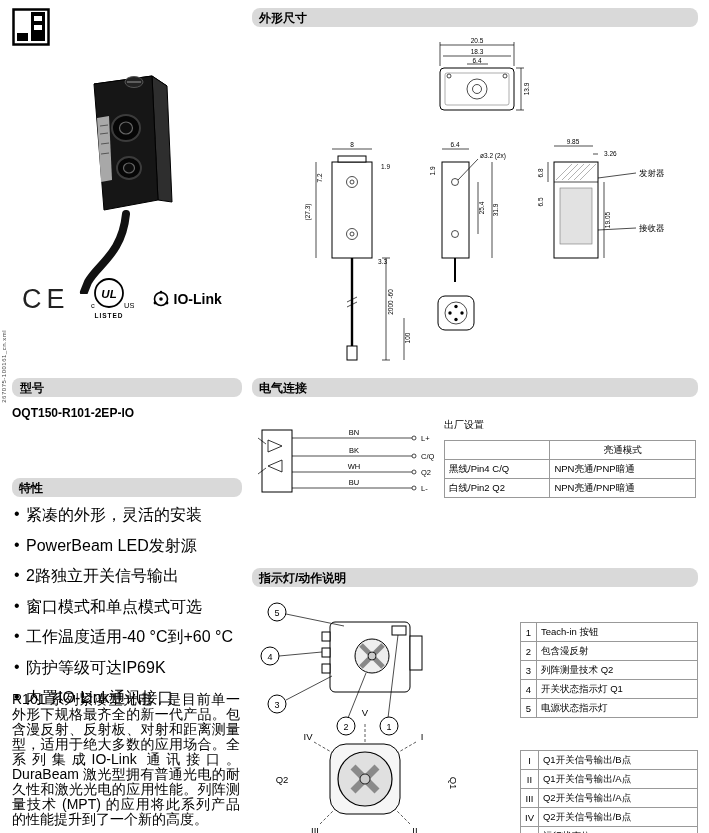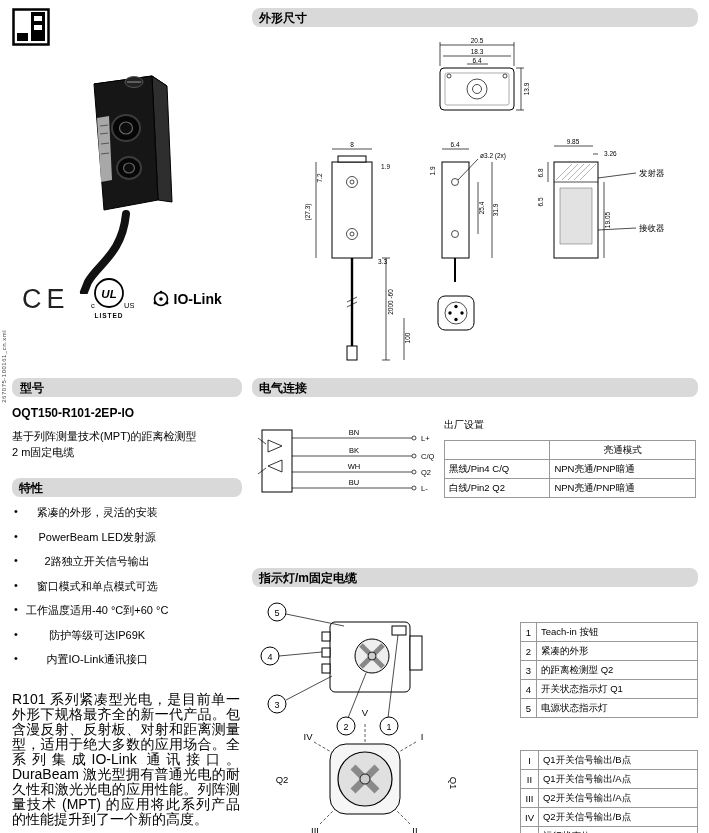--- a/index.html
+++ b/index.html
@@ -27,21 +27,21 @@
   .photo { position:absolute; left:52px; top:24px; }
   .certs { position:absolute; left:10px; top:268px; width:220px; height:46px;
            display:flex; align-items:center; gap:18px; }
   .ce { font-size:27px; letter-spacing:5px; color:#222; }
   .iolink { display:flex; align-items:center; gap:4px; font-weight:bold; font-size:14px; }
   .model-hdr { top:370px;padding-left:8px; }
   .model-name { position:absolute; top:398px; left:0; font-size:12px; font-weight:bold; }
   .model-desc { position:absolute; top:420px; left:0; font-size:11px; line-height:16px; }
   .feat-hdr { top:470px; }
   .feat-list { position:absolute; top:497px; left:2px; list-style:none; }
-  .feat-list li { font-size:11px; margin-bottom:9.5px; padding-left:12px; position:relative;text-align:center; }
+  .feat-list li { font-size:16px; margin-bottom:9.5px; padding-left:12px; position:relative; }
   .feat-list li::before { content:"•"; position:absolute; left:0; top:0; }
   .desc-hdr { top:658px; }
   .desc-p { position:absolute; top:684px; left:0; width:228px;
             font-size:14px; line-height:15px; text-align:justify; }
 
   
   .hdr-dims { top:0; }
   .dims-svg { position:absolute; left:0; top:22px; }
   .hdr-elec { top:370px; }
   .elec { position:absolute; left:0; top:392px; right:0; height:166px; }
@@ -117,24 +117,20 @@
         <circle cx="9" cy="2.2" r="1.4" fill="#000"></circle>
         <circle cx="3" cy="13" r="1.4" fill="#000"></circle>
         <circle cx="15" cy="13" r="1.4" fill="#000"></circle>
       </svg>
       <span>IO-Link</span>
     </span>
   </div>
 
   <div class="hdr model-hdr">型号</div>
   <div class="model-name">OQT150-R101-2EP-IO</div>
-  <div class="model-desc">
-    <div>基于列阵测量技术(MPT)的距离检测型</div>
-    <div>2 m固定电缆</div>
-  </div>
 
   <div class="hdr feat-hdr">特性</div>
   <ul class="feat-list">
     <li>紧凑的外形，灵活的安装</li>
     <li>PowerBeam LED发射源</li>
     <li>2路独立开关信号输出</li>
     <li>窗口模式和单点模式可选</li>
     <li>工作温度适用-40 °C到+60 °C</li>
     <li>防护等级可达IP69K</li>
     <li>内置IO-Link通讯接口</li>
@@ -280,21 +276,21 @@
         </tr>
         <tr>
           <td>白线/Pin2 Q2</td>
           <td>NPN亮通/PNP暗通</td>
         </tr>
       </tbody>
         </table>
     </div>
   </div>
 
-  <div class="hdr hdr-ind">指示灯/m固定电缆</div>
+  <div class="hdr hdr-ind">指示灯/动作说明</div>
   <div class="ind">
 
     <svg class="callout-svg" width="230" height="148" viewBox="0 0 230 148">
       <rect x="78" y="26" width="80" height="70" rx="5" class="bodyln"></rect>
       <rect x="70" y="36" width="8" height="9" class="bodyln"></rect>
       <rect x="70" y="52" width="8" height="9" class="bodyln"></rect>
       <rect x="70" y="68" width="8" height="9" class="bodyln"></rect>
       <circle cx="120" cy="60" r="17" fill="#eee" stroke="#000" stroke-width="1"></circle>
       <line x1="109" y1="49" x2="131" y2="71" stroke="#888" stroke-width="5"></line>
       <line x1="131" y1="49" x2="109" y2="71" stroke="#888" stroke-width="5"></line>
@@ -319,25 +315,25 @@
     </svg>
 
     <table class="callout-table">
       <tbody>
           <tr>
             <td class="num">1</td>
             <td>Teach-in 按钮</td>
           </tr>
       <tr>
             <td class="num">2</td>
-            <td>紧凑的外形</td>
+            <td>包含漫反射</td>
           </tr>
       <tr>
             <td class="num">3</td>
-            <td>的距离检测型 Q2</td>
+            <td>列阵测量技术 Q2</td>
           </tr>
       <tr>
             <td class="num">4</td>
             <td>开关状态指示灯 Q1</td>
           </tr>
       <tr>
             <td class="num">5</td>
             <td>电源状态指示灯</td>
           </tr>
     </tbody>

